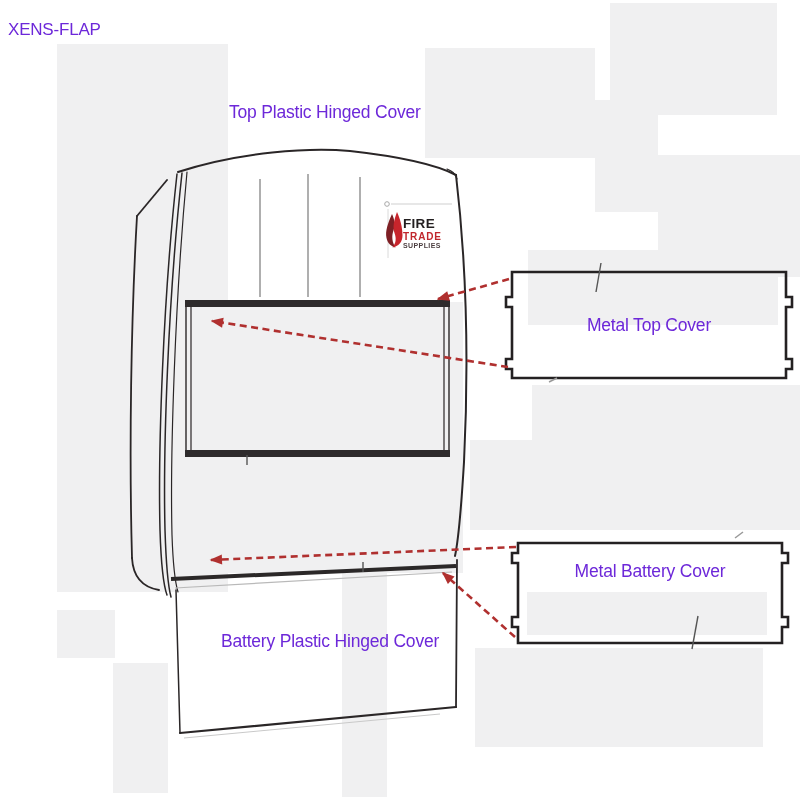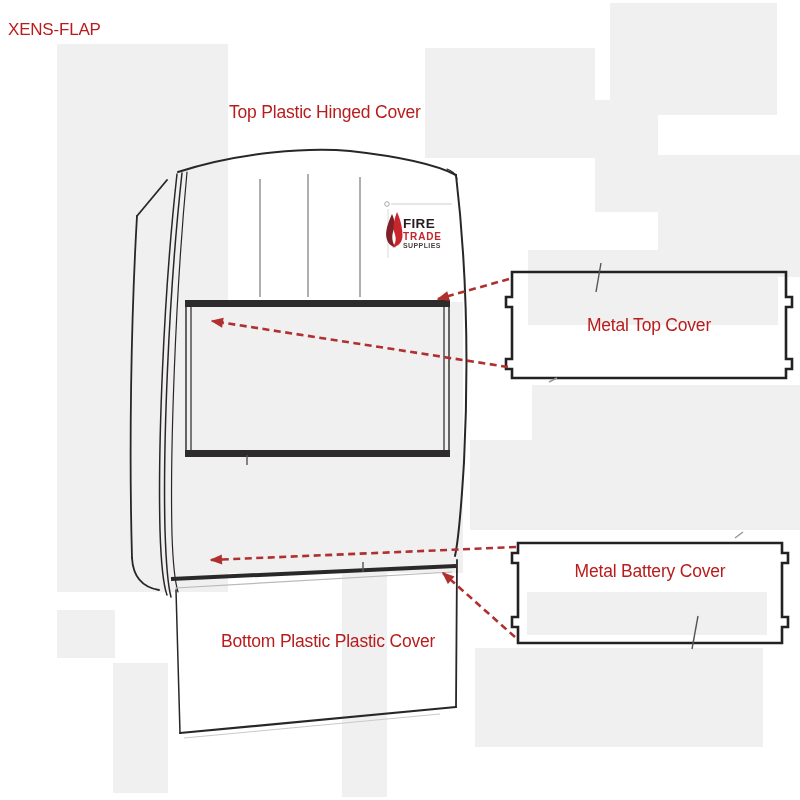--- a/index.html
+++ b/index.html
@@ -7,21 +7,21 @@
     position: relative;
     width: 800px;
     height: 800px;
     background: #ffffff;
     overflow: hidden;
     font-family: "Liberation Sans", sans-serif;
   }
   .canvas svg { position: absolute; left: 0; top: 0; }
   .lbl {
     position: absolute;
-    color: #b91c1c;
+    color: #6d28d9;
     font-size: 17.5px;
     letter-spacing: -0.2px;
     white-space: nowrap;
     line-height: 1.2;
   }
   .lbl.center { text-align: center; white-space: nowrap; }
   .logo-fire     { font-weight: bold; font-size: 13.5px; letter-spacing: 0.3px; fill: #231f20; }
   .logo-trade    { font-weight: bold; font-size: 10px;   letter-spacing: 0.9px; fill: #c0272d; }
   .logo-supplies { font-weight: bold; font-size: 7px;    letter-spacing: 0.4px; fill: #4c3f41; }
   .wm { fill: #f0f0f1; }
@@ -140,14 +140,14 @@
   </svg>
 
   <div class="lbl" style="left:8px; top:20px; font-size:17px;">XENS-FLAP</div>
 
   <div class="lbl center" style="left:512px; top:315px; width:274px;">Metal Top Cover</div>
 
   <div class="lbl" style="left:229px; top:102px;">Top Plastic Hinged Cover</div>
 
   <div class="lbl center" style="left:512px; top:561px; width:276px;">Metal Battery Cover</div>
 
-  <div class="lbl" style="left:221px; top:631px;">Bottom Plastic Plastic Cover</div>
+  <div class="lbl" style="left:221px; top:631px;">Battery Plastic Hinged Cover</div>
 </div>
 
 </body></html>

